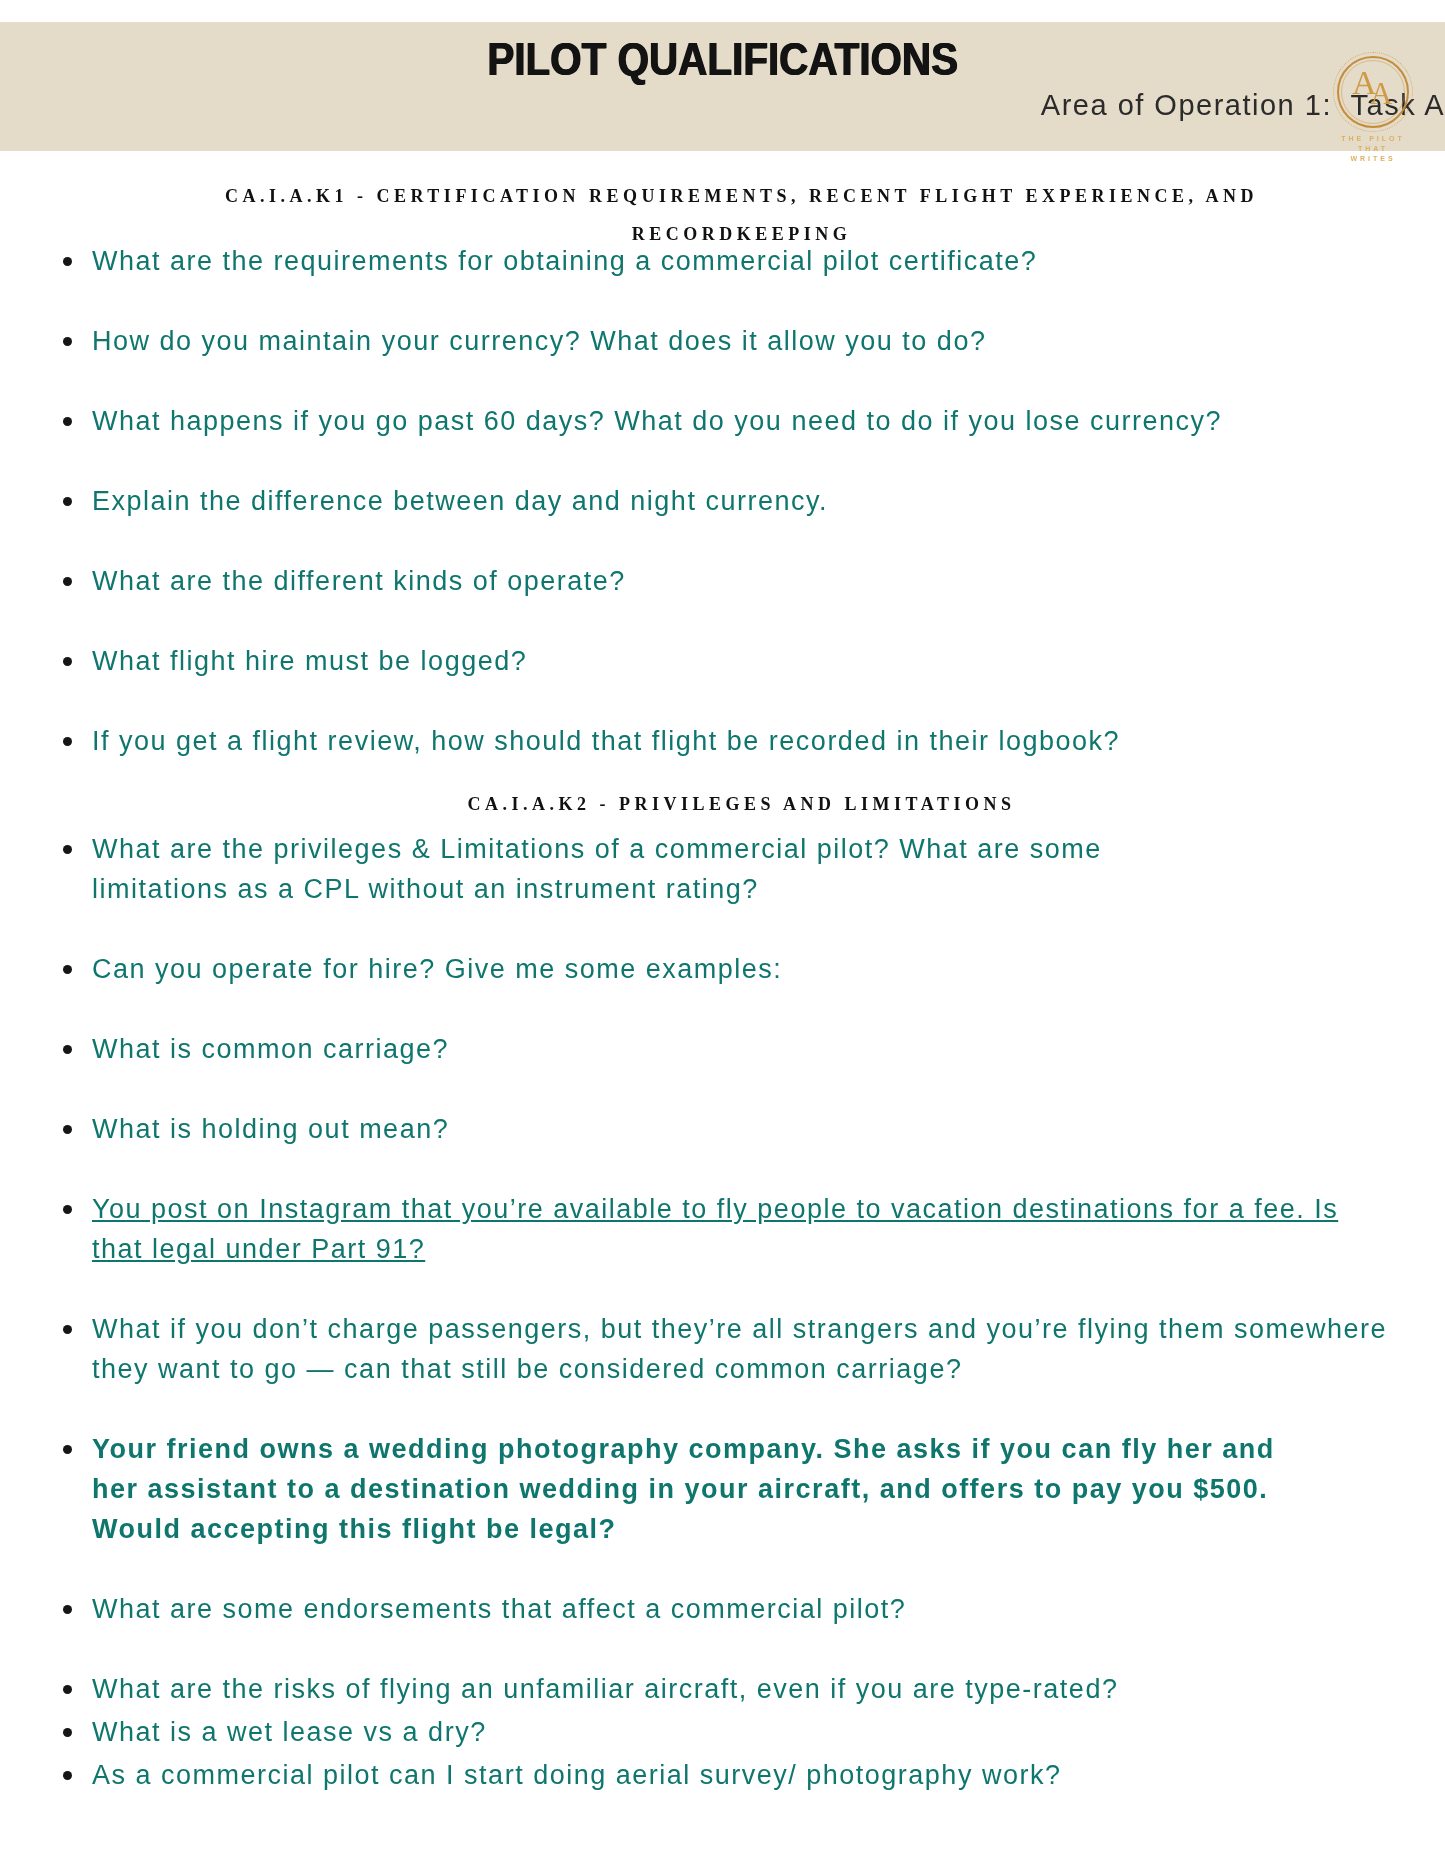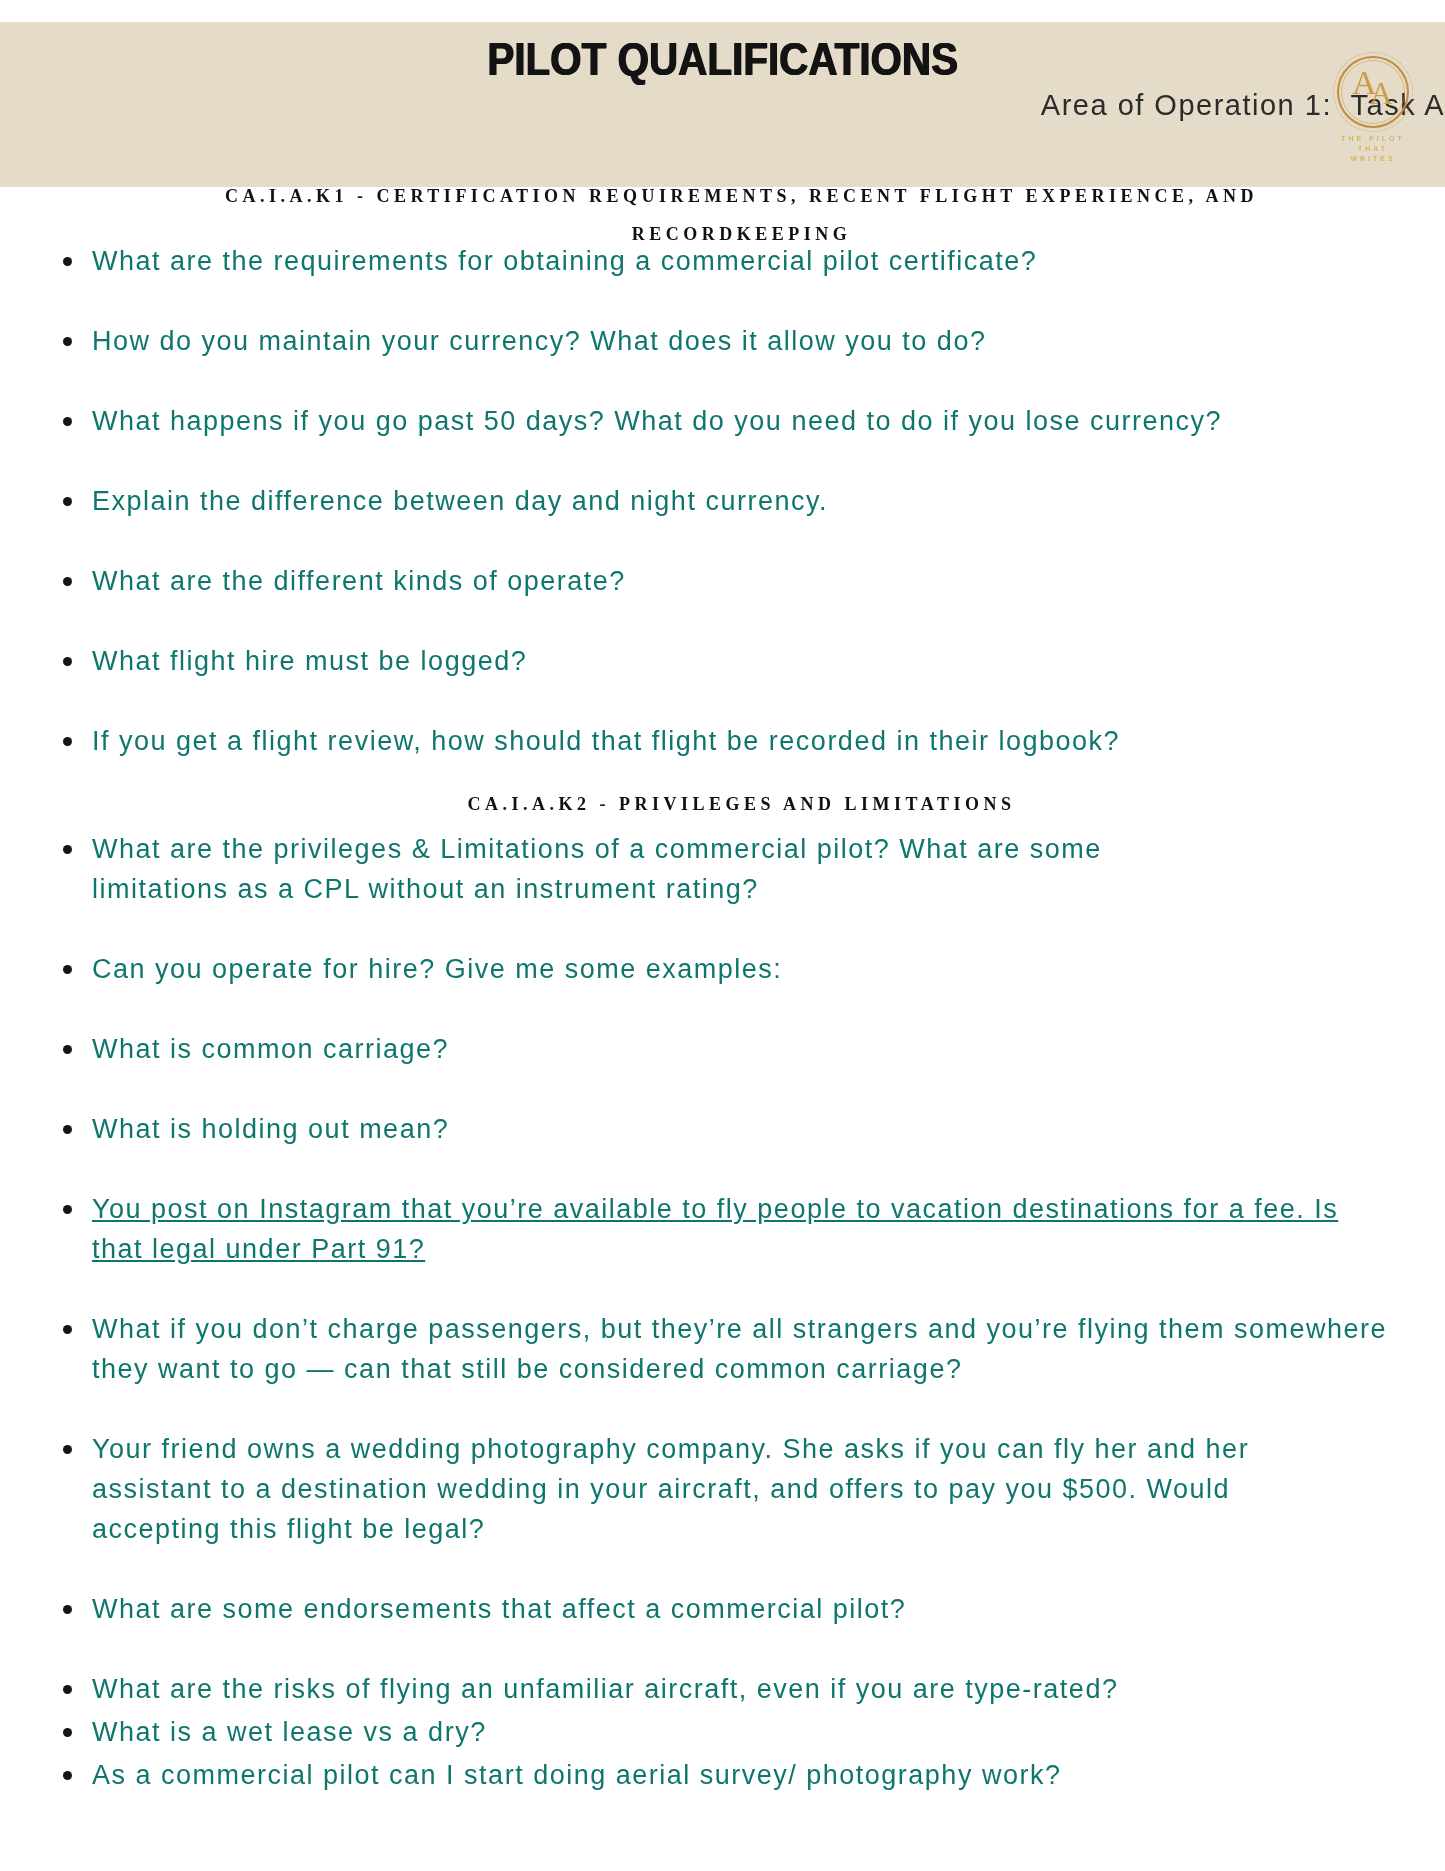--- a/index.html
+++ b/index.html
@@ -7,21 +7,21 @@
     width:1445px; height:1871px;
     background:#ffffff;
     font-family:"Liberation Sans", sans-serif;
     color:#1f1f1f;
     position:relative;
     overflow:hidden;
   }
 
   
   .banner {
-    position:absolute; top:22px; left:0; width:1445px; height:165px;
+    position:absolute; top:22px; left:0; width:1445px; height:129px;
     background:#e4dbc8;
   }
   .banner-title {
     margin:0; padding-top:10px;
     text-align:center;
     font-size:47px; line-height:54px;
     font-weight:bold;
     color:#131313;
     letter-spacing:0px;
   }
@@ -106,21 +106,21 @@
   }
   li.q::before {
     content:"";
     position:absolute; left:3px; top:16px;
     width:9px; height:9px; border-radius:50%;
     background:#161616;
   }
   li.q.tight { margin-bottom:3px; }
   li.q.wrapA { max-width:1130px; }
   li.q.wrapB { max-width:1250px;text-decoration:underline; }
-  li.q.wrapD { max-width:1190px; }
+  li.q.wrapD { max-width:1190px;font-weight:bold; }
 </style>
 </head>
 <body>
 
 <header class="banner">
   <h1 class="banner-title"><span class="squeeze">PILOT QUALIFICATIONS</span></h1>
   <div class="banner-subtitle">Area of Operation 1:  Task A</div>
 
   <div class="logo">
     <div class="logo-circle">
@@ -136,21 +136,21 @@
   </div>
 </header>
 
 <main>
 
   <h2 class="sec-heading k1">CA.I.A.K1 - CERTIFICATION REQUIREMENTS, RECENT FLIGHT EXPERIENCE, AND RECORDKEEPING</h2>
 
   <ul class="questions">
     <li class="q">What are the requirements for obtaining a commercial pilot certificate?</li>
     <li class="q">How do you maintain your currency? What does it allow you to do?</li>
-    <li class="q">What happens if you go past 50 days? What do you need to do if you lose currency?</li>
+    <li class="q">What happens if you go past 60 days? What do you need to do if you lose currency?</li>
     <li class="q">Explain the difference between day and night currency.</li>
     <li class="q">What are the different kinds of operate?</li>
     <li class="q">What flight hire must be logged?</li>
     <li class="q">If you get a flight review, how should that flight be recorded in their logbook?</li>
   </ul>
 
   <h2 class="sec-heading k2">CA.I.A.K2 - PRIVILEGES AND LIMITATIONS</h2>
 
   <ul class="questions">
     <li class="q wrapA">What are the privileges &amp; Limitations of a commercial pilot? What are some limitations as a CPL without an instrument rating?</li>

